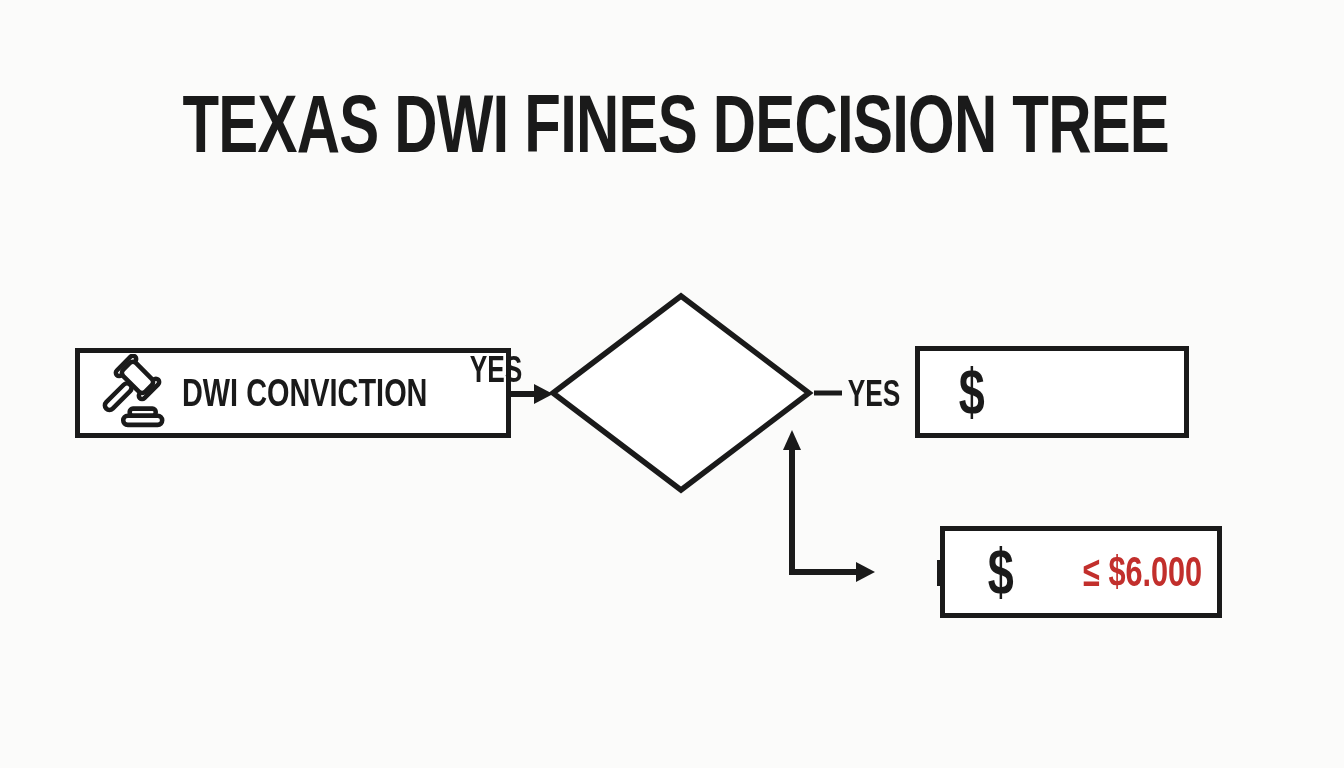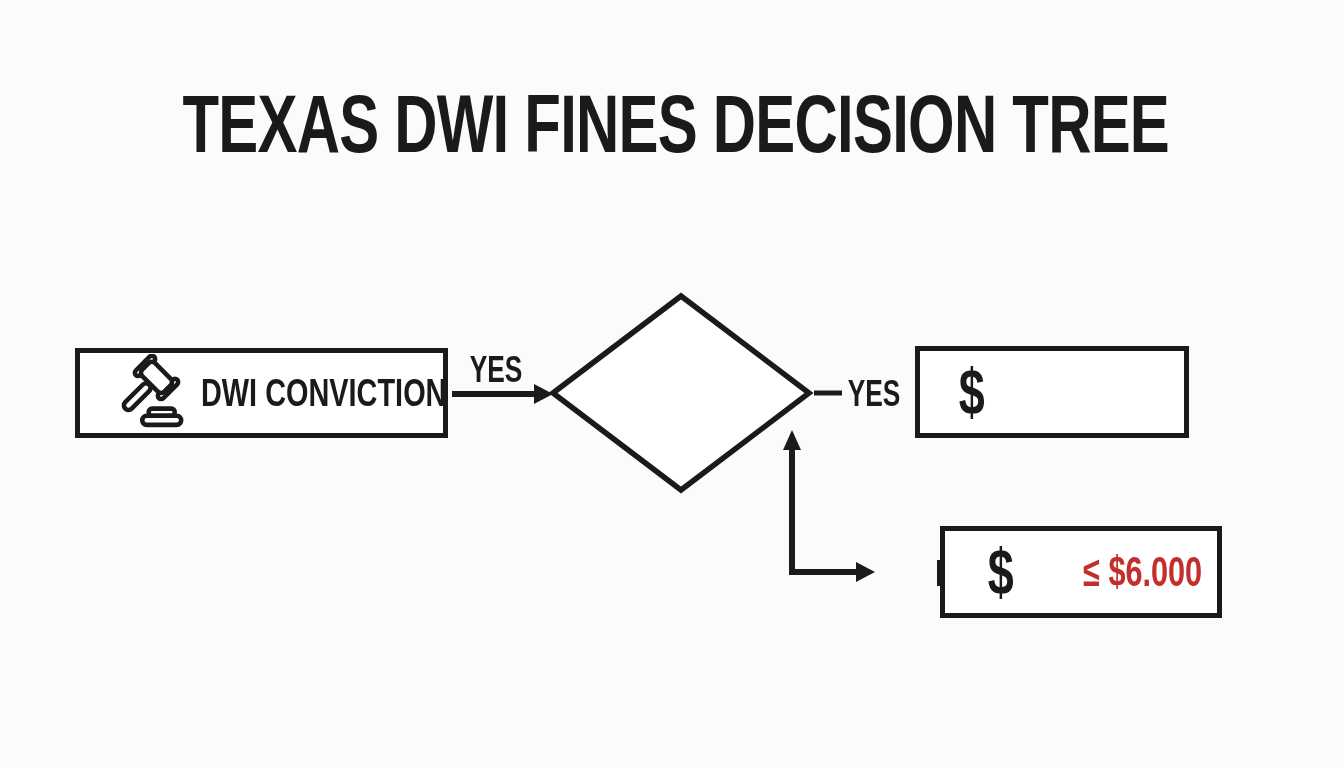--- a/index.html
+++ b/index.html
@@ -43,21 +43,21 @@
     pointer-events:none;
   }
 
   .node{
     position:absolute;
     background:#fff;
     border:5px solid var(--ink);
     display:flex;
     align-items:center;
   }
-  .start-box{left:75px;top:348px;width:373px;height:90px;padding-left:31px;}
+  .start-box{left:75px;top:348px;width:436px;height:90px;padding-left:12px;}
   .start-label{font-size:38px;margin-left:12px;}
 
   .fine-box .dollar{font-size:64px;line-height:1;}
   .fine-box .amount{font-size:42px;line-height:1;color:var(--red);}
   .fine-low{left:915px;top:346px;width:274px;height:92px;padding-left:34px;}
   .fine-low .amount{margin-left:40px;}
   .fine-high{left:940px;top:526px;width:282px;height:92px;padding-left:38px;}
   .fine-high .amount{margin-left:42px;}
 
   .decision-label{

